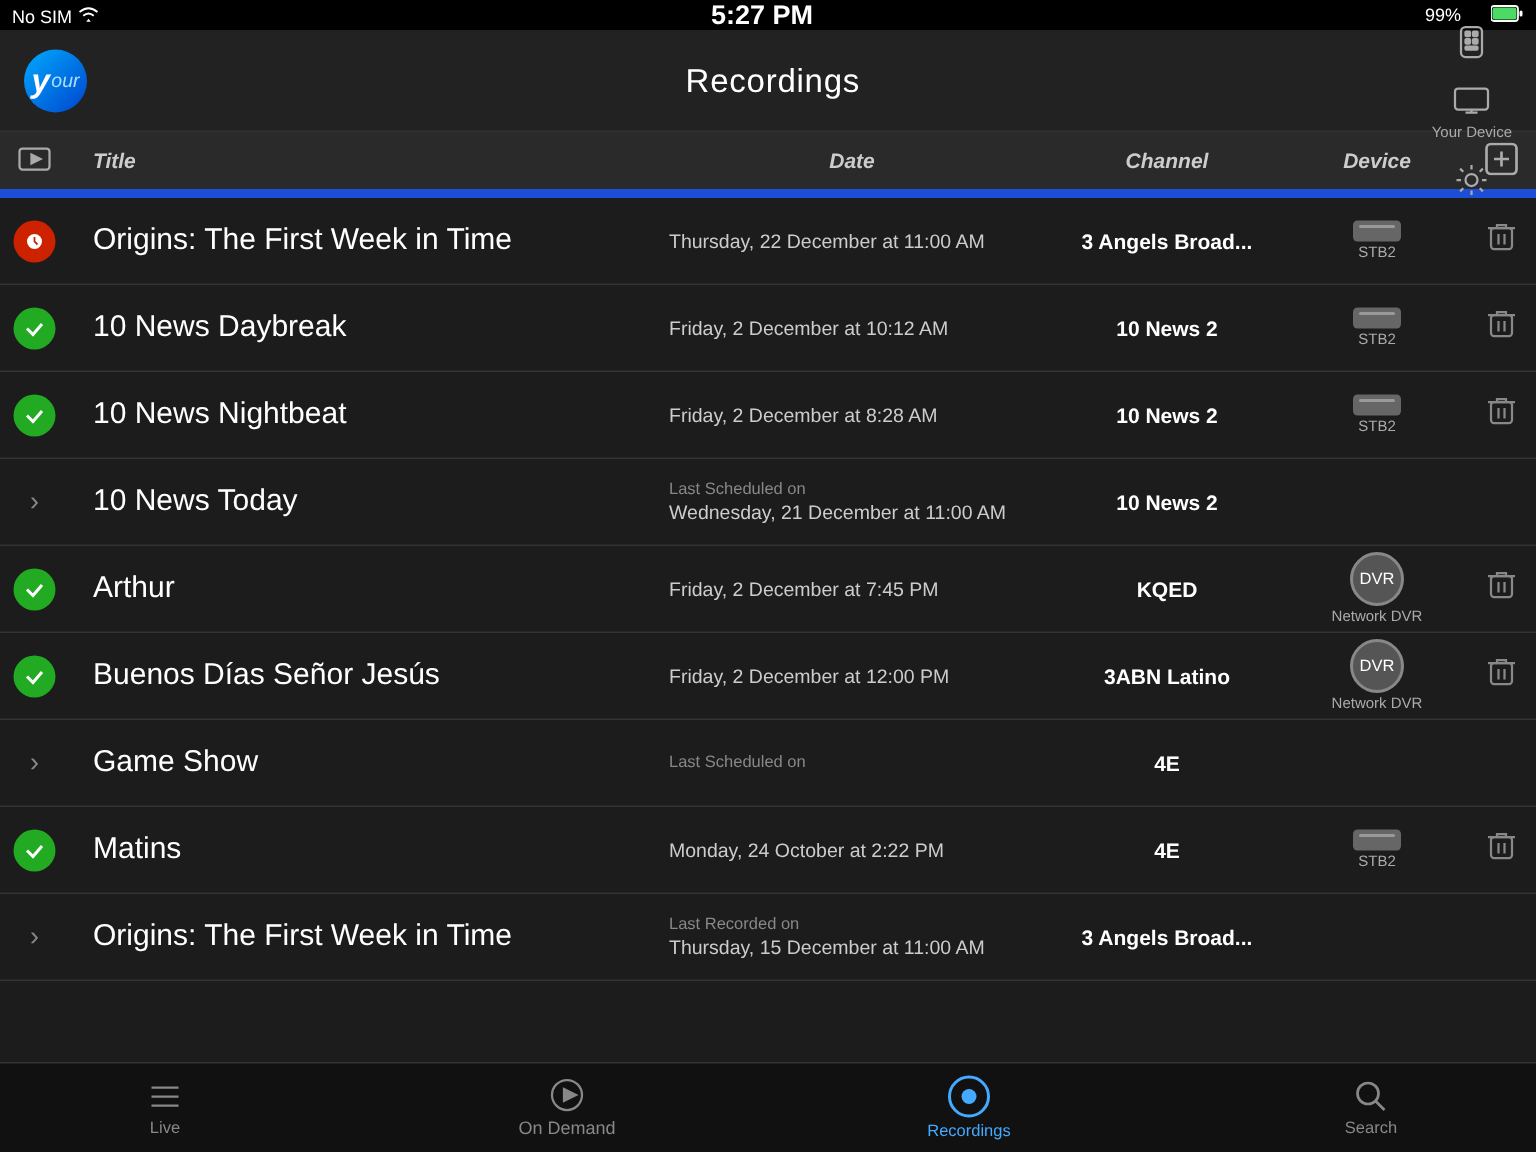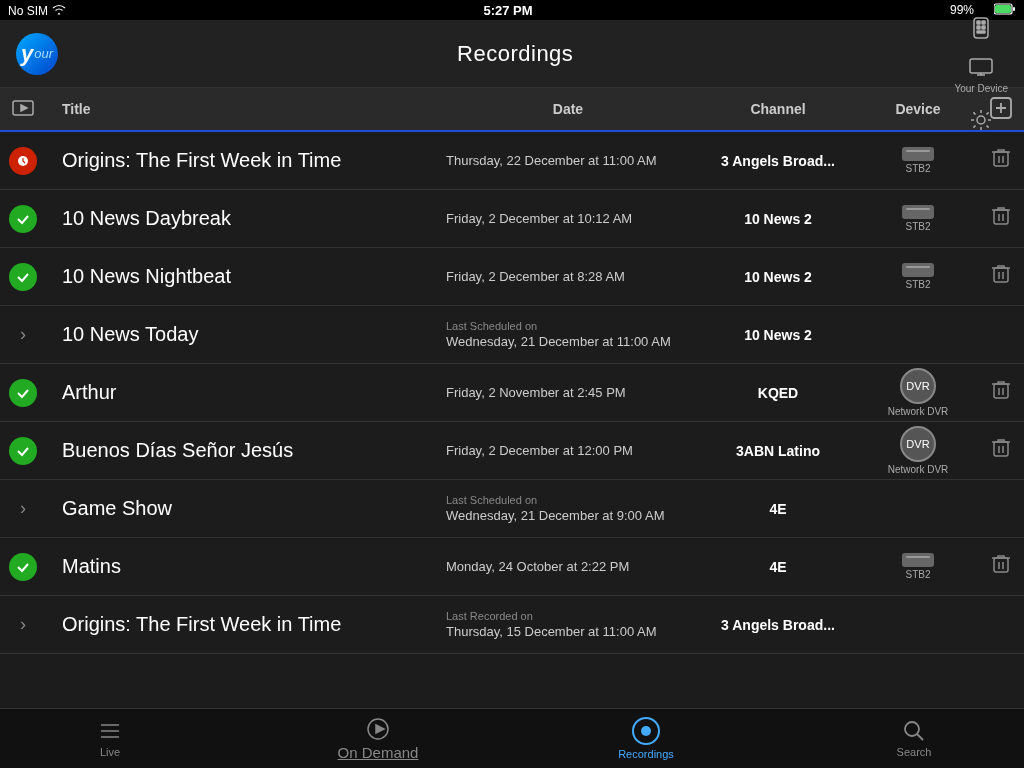--- a/index.html
+++ b/index.html
@@ -80,23 +80,24 @@
     
     #table-container {
       height: calc(768px - 20px - 68px - 60px);
       overflow-y: auto;
       background: #1c1c1c;
     }
     #table-header {
       display: grid;
       grid-template-columns: 46px 1fr 260px 160px 120px 46px;
       background: #2a2a2a;
-      border-bottom: 2px solid #1d4ed8;
+      border-bottom: 6px solid #1d4ed8;
       height: 44px;
       align-items: center;
+      font-style: italic;
     }
     .th {
       text-align: center;
       font-size: 14px;
       font-weight: 600;
       color: #ccc;
       padding: 0 8px;
     }
     .th:nth-child(2) { text-align: left; padding-left: 16px; }
 
@@ -231,21 +232,21 @@
   <div class="status-left">
     <span>No SIM</span>
     <span>
       <svg width="14" height="12" viewBox="0 0 14 12" fill="white">
         <path d="M7 9.5 L8.5 11.5 L5.5 11.5 Z"></path>
         <path d="M3.5 7.5 Q7 4.5 10.5 7.5" fill="none" stroke="white" stroke-width="1.2"></path>
         <path d="M1 5 Q7 0 13 5" fill="none" stroke="white" stroke-width="1.2"></path>
       </svg>
     </span>
   </div>
-  <span style="font-size:13px;font-weight:600;">5:27 PM</span>
+  <span style="font-size:18px;font-weight:600;">5:27 PM</span>
   <div class="status-right">
     <span>99%</span>
     <span>
       <svg width="22" height="12" viewBox="0 0 22 12" fill="none">
         <rect x="0" y="1" width="18" height="10" rx="2" stroke="white" stroke-width="1.2"></rect>
         <rect x="1" y="2" width="16" height="8" rx="1.5" fill="#4cd964"></rect>
         <rect x="19" y="4" width="2" height="4" rx="1" fill="white"></rect>
       </svg>
     </span>
   </div>
@@ -415,21 +416,21 @@
   </div>
       <div class="table-row">
     <div class="row-icon-cell">
           <div class="icon-circle-green">
       <svg width="14" height="14" viewBox="0 0 14 14" fill="none" stroke="white" stroke-width="2">
         <path d="M2 7l4 4 6-7"></path>
       </svg>
     </div>
         </div>
     <div class="row-title-cell">Arthur</div>
-    <div class="row-date-cell">Friday, 2 November at 2:45 PM</div>
+    <div class="row-date-cell">Friday, 2 December at 7:45 PM</div>
     <div class="row-channel-cell">KQED</div>
     <div class="row-device-cell">
           <div class="device-stb">
       <div class="dvr-badge">DVR</div>
       <span style="font-size:10px;color:#aaa;margin-top:2px;">Network DVR</span>
     </div>
         </div>
     <div class="row-delete-cell">
           <div class="delete-icon">
       <svg width="20" height="22" viewBox="0 0 20 22" fill="none" stroke="#888" stroke-width="1.5">
@@ -471,21 +472,20 @@
     </div>
         </div>
   </div>
       <div class="table-row">
     <div class="row-icon-cell">
           <div class="icon-chevron">›</div>
         </div>
     <div class="row-title-cell">Game Show</div>
     <div class="row-date-cell">
       <div class="row-date-small">Last Scheduled on</div>
-      <div>Wednesday, 21 December at 9:00 AM</div>
     </div>
     <div class="row-channel-cell">4E</div>
     <div class="row-device-cell"></div>
     <div class="row-delete-cell"></div>
   </div>
       <div class="table-row">
     <div class="row-icon-cell">
           <div class="icon-circle-green">
       <svg width="14" height="14" viewBox="0 0 14 14" fill="none" stroke="white" stroke-width="2">
         <path d="M2 7l4 4 6-7"></path>
@@ -536,21 +536,21 @@
       <line x1="3" y1="12" x2="21" y2="12" stroke="#888"></line>
       <line x1="3" y1="18" x2="21" y2="18" stroke="#888"></line>
     </svg>
     <span style="font-size:11px;color:#888;">Live</span>
   </div>
   <div class="nav-item">
     <svg viewBox="0 0 24 24" fill="none" stroke="#888" stroke-width="1.5">
       <circle cx="12" cy="12" r="10" stroke="#888"></circle>
       <polygon points="10,8 18,12 10,16" fill="#888"></polygon>
     </svg>
-    <span style="font-size:15px;color:#888;text-decoration:underline;">On Demand</span>
+    <span style="font-size:12px;color:#888;">On Demand</span>
   </div>
   <div class="nav-item active">
     <div class="nav-rec-circle">
       <div class="nav-rec-dot"></div>
     </div>
     <span style="font-size:11px;color:#4af;">Recordings</span>
   </div>
   <div class="nav-item">
     <svg viewBox="0 0 24 24" fill="none" stroke="#888" stroke-width="1.8">
       <circle cx="10" cy="10" r="7" stroke="#888"></circle>

